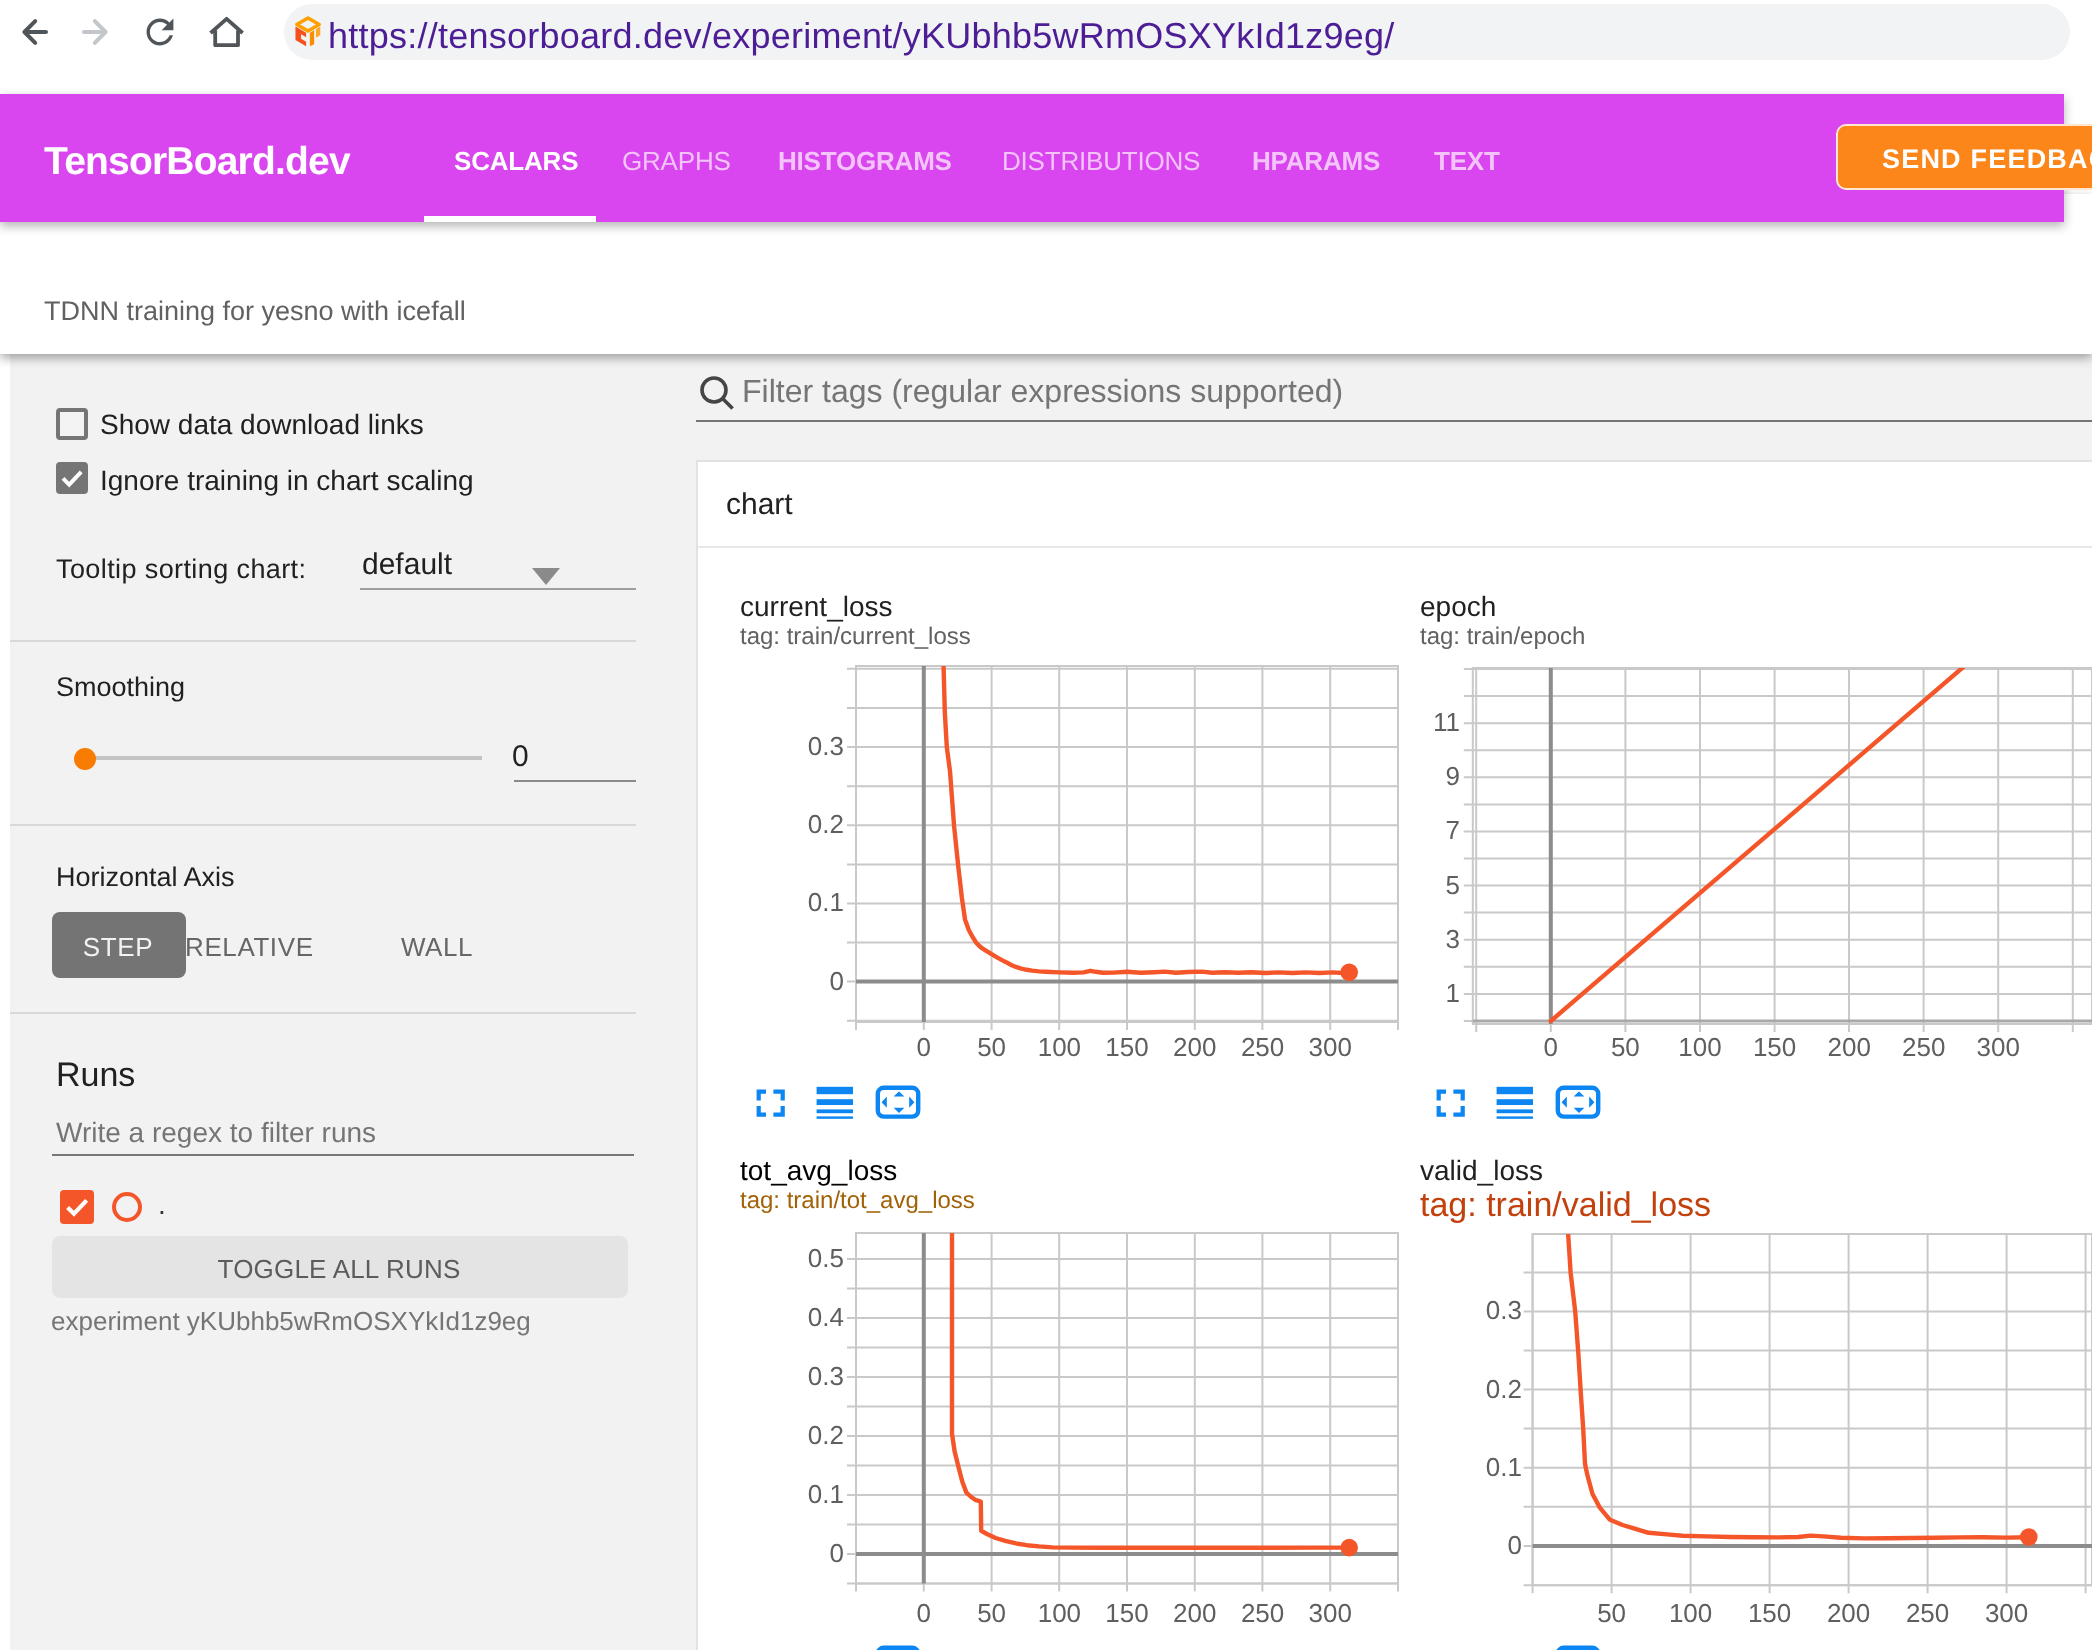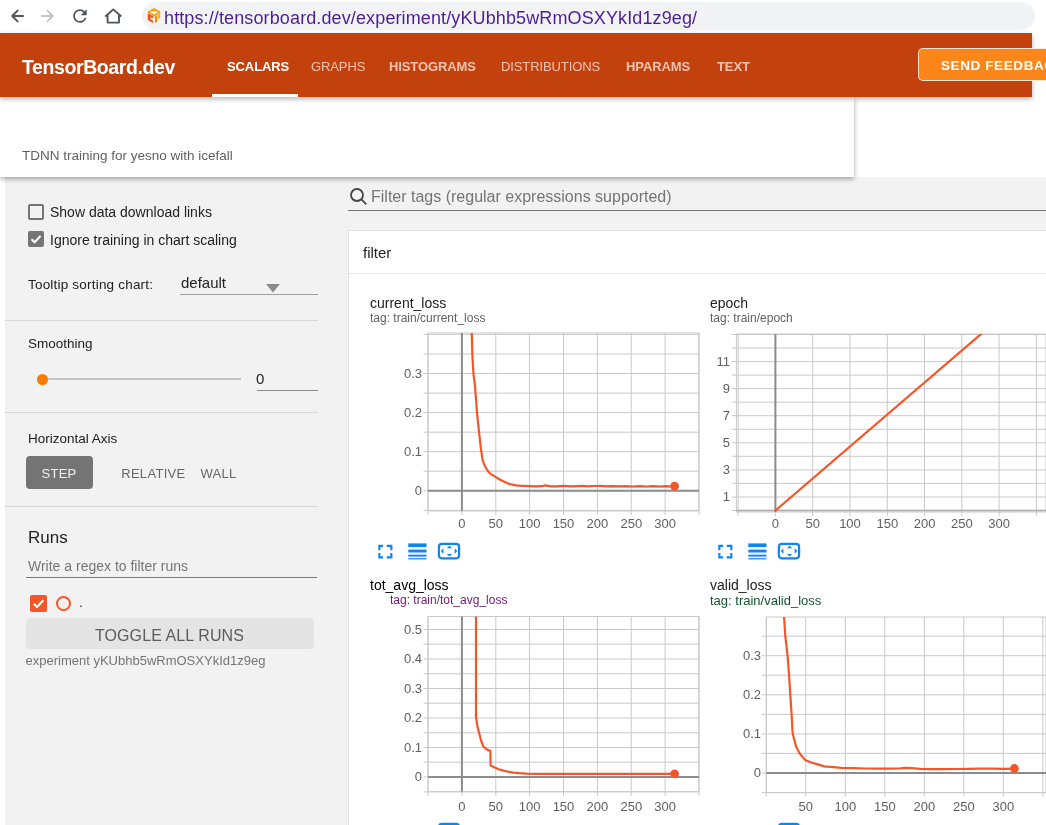--- a/index.html
+++ b/index.html
@@ -17,25 +17,25 @@
 </svg>
 <div class="abs" style="left:142px;top:2px;width:893px;height:28px;border-radius:14px;background:#f1f3f4"></div>
 <svg class="abs" style="left:146px;top:6.5px" width="16" height="17" viewBox="0 0 24 24">
   <path d="M12 2.2 L3.6 7.1 L12 12 L20.4 7.1 Z" fill="none" stroke="#ffa000" stroke-width="2.6" stroke-linejoin="round"></path>
   <path d="M2.6 8.6 L10.6 13.3 L10.6 16.6 L6.8 14.4 L6.8 17.8 L10.6 20 L10.6 23.4 L2.6 18.7 Z" fill="#f4511e"></path>
   <path d="M13.4 13.3 L16.6 11.4 L16.6 21.9 L13.4 23.4 Z" fill="#fb8c00"></path>
   <path d="M18 10.6 L21.2 8.7 L21.2 15.2 L18 17.1 Z" fill="#ffa726"></path>
 </svg>
 <div class="abs" style="left:164px;top:8px;font-size:18px;color:#4c1d95;letter-spacing:0.12px">https://tensorboard.dev/experiment/yKUbhb5wRmOSXYkId1z9eg/</div>
 
-<div class="abs" style="left:0;top:97px;width:854px;height:80px;background:#fff;box-shadow:0 2px 5px rgba(0,0,0,0.35);z-index:2">
+<div class="abs" style="left:0;top:97px;width:1046px;height:80px;background:#fff;box-shadow:0 2px 5px rgba(0,0,0,0.35);z-index:2">
   <div class="abs" style="left:22px;top:51px;font-size:13.5px;color:#616161">TDNN training for yesno with icefall</div>
 </div>
 
-<div class="abs" style="left:0;top:33px;width:1032px;height:64px;background:#c2410c;box-shadow:0 2px 5px rgba(0,0,0,0.3);z-index:3">
+<div class="abs" style="left:0;top:47px;width:1032px;height:64px;background:#d946ef;box-shadow:0 2px 5px rgba(0,0,0,0.3);z-index:3">
   <div class="abs" style="left:22px;top:23px;font-size:19.5px;font-weight:bold;color:#fff;letter-spacing:-0.4px">TensorBoard.dev</div>
   <div class="abs" style="left:227px;top:26px;font-size:13px;font-weight:bold;color:#fff;letter-spacing:-0.1px">SCALARS</div>
   <div class="abs" style="left:311px;top:26px;font-size:13px;font-weight:normal;color:rgba(255,255,255,0.68);letter-spacing:-0.1px">GRAPHS</div>
   <div class="abs" style="left:389px;top:26px;font-size:13px;font-weight:bold;color:rgba(255,255,255,0.68);letter-spacing:-0.1px">HISTOGRAMS</div>
   <div class="abs" style="left:501px;top:26px;font-size:13px;font-weight:normal;color:rgba(255,255,255,0.68);letter-spacing:-0.1px">DISTRIBUTIONS</div>
   <div class="abs" style="left:626px;top:26px;font-size:13px;font-weight:bold;color:rgba(255,255,255,0.68);letter-spacing:-0.1px">HPARAMS</div>
   <div class="abs" style="left:717px;top:26px;font-size:13px;font-weight:bold;color:rgba(255,255,255,0.68);letter-spacing:-0.1px">TEXT</div>
   <div class="abs" style="left:212px;top:61px;width:86px;height:3px;background:#fff"></div>
   <div class="abs" style="left:918px;top:15px;width:140px;height:33px;border:1px solid rgba(255,255,255,0.8);border-radius:5px;background:#fc8619"></div>
   <div class="abs" style="left:941px;top:24.5px;font-size:13.5px;font-weight:bold;color:#fff;letter-spacing:0.6px;white-space:nowrap">SEND FEEDBACK</div>
@@ -60,55 +60,55 @@
 <div class="abs" style="left:5px;top:320px;width:313px;height:1px;background:#d8d8d8"></div>
 <div class="abs" style="left:28px;top:335.5px;font-size:13.5px;color:#212121">Smoothing</div>
 <div class="abs" style="left:46px;top:378px;width:195px;height:2px;background:#c4c4c4"></div>
 <div class="abs" style="left:37px;top:373.5px;width:11px;height:11px;border-radius:50%;background:#f97c02"></div>
 <div class="abs" style="left:256px;top:370px;font-size:15px;color:#212121">0</div>
 <div class="abs" style="left:256.5px;top:389.5px;width:61.5px;height:1px;background:#8a8a8a"></div>
 <div class="abs" style="left:5px;top:412px;width:313px;height:1px;background:#d8d8d8"></div>
 <div class="abs" style="left:28px;top:431px;font-size:13.5px;color:#212121">Horizontal Axis</div>
 <div class="abs" style="left:25.5px;top:456px;width:67px;height:33px;background:#747474;border-radius:4px"></div>
 <div class="abs" style="left:25.5px;top:466px;width:67px;text-align:center;font-size:13px;color:#f2f2f2;letter-spacing:0.3px">STEP</div>
-<div class="abs" style="left:92.5px;top:466px;width:93px;text-align:right;font-size:13px;color:#666;letter-spacing:0.3px">RELATIVE</div>
+<div class="abs" style="left:92.5px;top:466px;width:93px;text-align:left;font-size:13px;color:#666;letter-spacing:0.3px">RELATIVE</div>
 <div class="abs" style="left:185.5px;top:466px;width:66px;text-align:center;font-size:13px;color:#666;letter-spacing:0.3px">WALL</div>
 <div class="abs" style="left:5px;top:506px;width:313px;height:1px;background:#d8d8d8"></div>
 <div class="abs" style="left:28px;top:527.5px;font-size:17px;color:#212121">Runs</div>
 <div class="abs" style="left:28px;top:557.5px;font-size:14px;color:#757575">Write a regex to filter runs</div>
 <div class="abs" style="left:26px;top:577px;width:291px;height:1.2px;background:#777"></div>
 <div class="abs" style="left:30px;top:595px;width:17px;height:17px;border-radius:2px;background:#f45629"></div>
 <svg class="abs" style="left:30px;top:595px" width="17" height="17">
     <path d="M3.8 8.7 L7 11.9 L13.3 5.2" stroke="#fff" stroke-width="2.1" fill="none"></path>
   </svg>
 <div class="abs" style="left:56px;top:596px;width:15px;height:15px;border-radius:50%;border:2px solid #f45629"></div>
 <div class="abs" style="left:79px;top:594px;font-size:14px;color:#333">.</div>
 <div class="abs" style="left:25.5px;top:618px;width:288px;height:31px;background:#e4e4e4;border-radius:4px"></div>
-<div class="abs" style="left:25.5px;top:627px;width:288px;text-align:center;font-size:16px;color:#5c5c5c;letter-spacing:0.1px">TOGGLE ALL RUNS</div>
+<div class="abs" style="left:25.5px;top:627px;width:288px;text-align:center;font-size:13px;color:#5c5c5c;letter-spacing:0.1px">TOGGLE ALL RUNS</div>
 <div class="abs" style="left:25.5px;top:653px;font-size:13px;color:#757575">experiment yKUbhb5wRmOSXYkId1z9eg</div>
 
 <svg class="abs" style="left:349px;top:187px" width="20" height="20">
   <circle cx="8" cy="8" r="6" fill="none" stroke="#454545" stroke-width="1.8"></circle>
   <line x1="12.4" y1="12.4" x2="17.3" y2="17.3" stroke="#454545" stroke-width="1.8"></line>
 </svg>
 <div class="abs" style="left:371px;top:188px;font-size:16px;color:#757575">Filter tags (regular expressions supported)</div>
 <div class="abs" style="left:348px;top:210px;width:698px;height:1.2px;background:#757575"></div>
 
 <div class="abs" style="left:348px;top:230px;width:710px;height:900px;background:#fff;border:1px solid #e2e2e2"></div>
-<div class="abs" style="left:363px;top:244px;font-size:15px;color:#212121">filter</div>
+<div class="abs" style="left:363px;top:244px;font-size:15px;color:#212121">chart</div>
 <div class="abs" style="left:349px;top:273px;width:708px;height:1px;background:#e8e8e8"></div>
 
 <div class="abs" style="left:370px;top:295px;font-size:14px;color:#212121">current_loss</div>
 <div class="abs" style="left:370px;top:311px;font-size:12px;color:#616161">tag: train/current_loss</div>
 <div class="abs" style="left:710px;top:295px;font-size:14px;color:#212121">epoch</div>
 <div class="abs" style="left:710px;top:311px;font-size:12px;color:#616161">tag: train/epoch</div>
 <div class="abs" style="left:370px;top:577px;font-size:14px;color:#000000">tot_avg_loss</div>
-<div class="abs" style="left:390px;top:593px;font-size:12px;color:#701a75">tag: train/tot_avg_loss</div>
+<div class="abs" style="left:370px;top:593px;font-size:12px;color:#a16207">tag: train/tot_avg_loss</div>
 <div class="abs" style="left:710px;top:577px;font-size:14px;color:#212121">valid_loss</div>
-<div class="abs" style="left:710px;top:593px;font-size:13px;color:#14532d">tag: train/valid_loss</div>
+<div class="abs" style="left:710px;top:593px;font-size:17px;color:#c2410c">tag: train/valid_loss</div>
 
 <svg style="position:absolute;left:395px;top:325px" width="311" height="210">
     <clipPath id="c395_325">
       <rect x="33" y="8" width="271" height="178"></rect>
     </clipPath>
     <rect x="33" y="8" width="271" height="178" fill="#fff" stroke="#c9c9c9" stroke-width="1"></rect>
     <line x1="33.0" y1="8" x2="33.0" y2="190" stroke="#c9c9c9" stroke-width="1"></line>
     <line x1="66.9" y1="8" x2="66.9" y2="190" stroke="#c9c9c9" stroke-width="1"></line>
     <line x1="100.8" y1="8" x2="100.8" y2="190" stroke="#c9c9c9" stroke-width="1"></line>
     <line x1="134.6" y1="8" x2="134.6" y2="190" stroke="#c9c9c9" stroke-width="1"></line>

